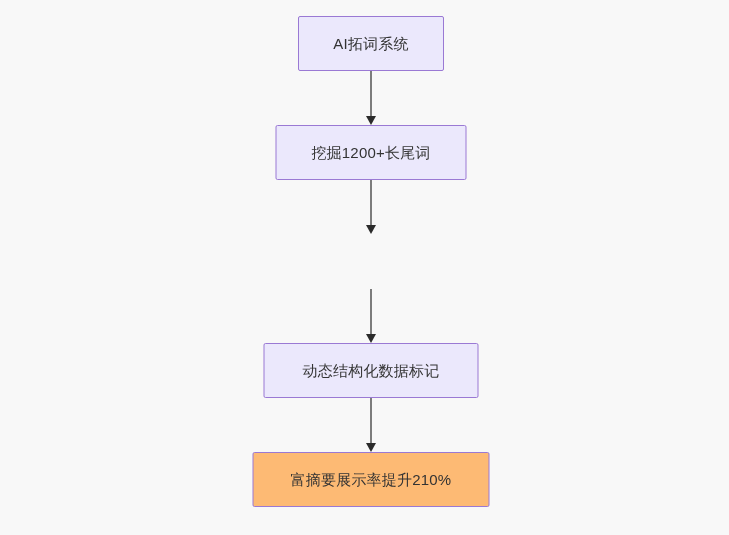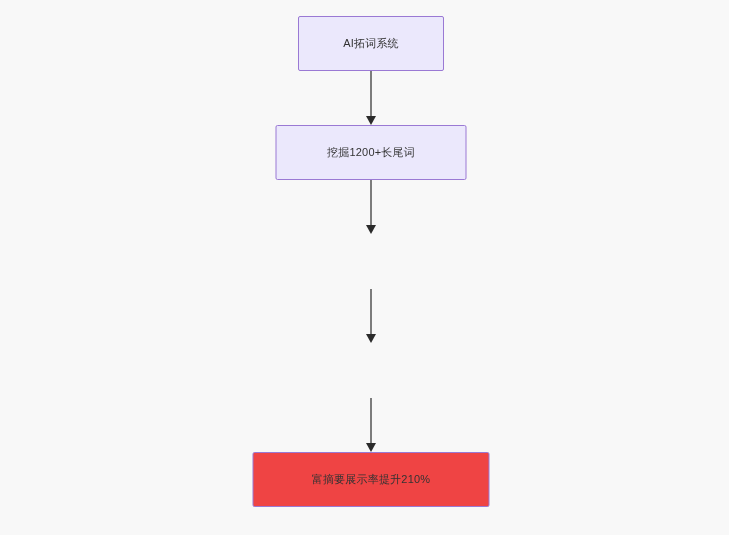--- a/index.html
+++ b/index.html
@@ -24,21 +24,21 @@
     background: #ebe8fc;
     border: 1.6px solid #9a79d4;
     border-radius: 2px;
     display: flex;
     align-items: center;
     justify-content: center;
     transform: translateX(-50%);
   }
   .node-label {
     color: #333333;
-    font-size: 11px;
+    font-size: 15px;
     line-height: 1;
     white-space: nowrap;
     letter-spacing: 0.2px;
   }
   .edge {
     position: absolute;
     transform: translateX(-50%);
     width: 14px;
   }
   .edge-line {
@@ -80,16 +80,19 @@
     <div class="edge" style="left: 371px; top: 398px; height: 54px;">
       <div class="edge-line" style="height: 46px; background: rgb(124, 124, 124);"></div>
       <div class="edge-arrow" style="border-top-color: rgb(43, 43, 43);"></div>
     </div>
     <div class="node" style="left: 371px; top: 16px; width: 146px; height: 55px; background: rgb(235, 232, 252); border-color: rgb(154, 121, 212);">
       <span class="node-label" style="color: rgb(51, 51, 51);">AI拓词系统</span>
     </div>
     <div class="node" style="left: 371px; top: 125px; width: 191px; height: 55px; background: rgb(235, 232, 252); border-color: rgb(154, 121, 212);">
       <span class="node-label" style="color: rgb(51, 51, 51);">挖掘1200+长尾词</span>
     </div>
-    <div class="node" style="left: 371px; top: 452px; width: 237px; height: 55px; background: #ef4444; border-color: rgb(154, 121, 212);">
+    <div class="node" style="left: 371px; top: 343px; width: 215px; height: 55px; background: rgb(235, 232, 252); border-color: rgb(154, 121, 212);">
+      <span class="node-label" style="color: rgb(51, 51, 51);">动态结构化数据标记</span>
+    </div>
+    <div class="node" style="left: 371px; top: 452px; width: 237px; height: 55px; background: #fdba74; border-color: rgb(154, 121, 212);">
       <span class="node-label" style="color: rgb(51, 51, 51);">富摘要展示率提升210%</span>
     </div>
   </div>
 
 </body></html>

